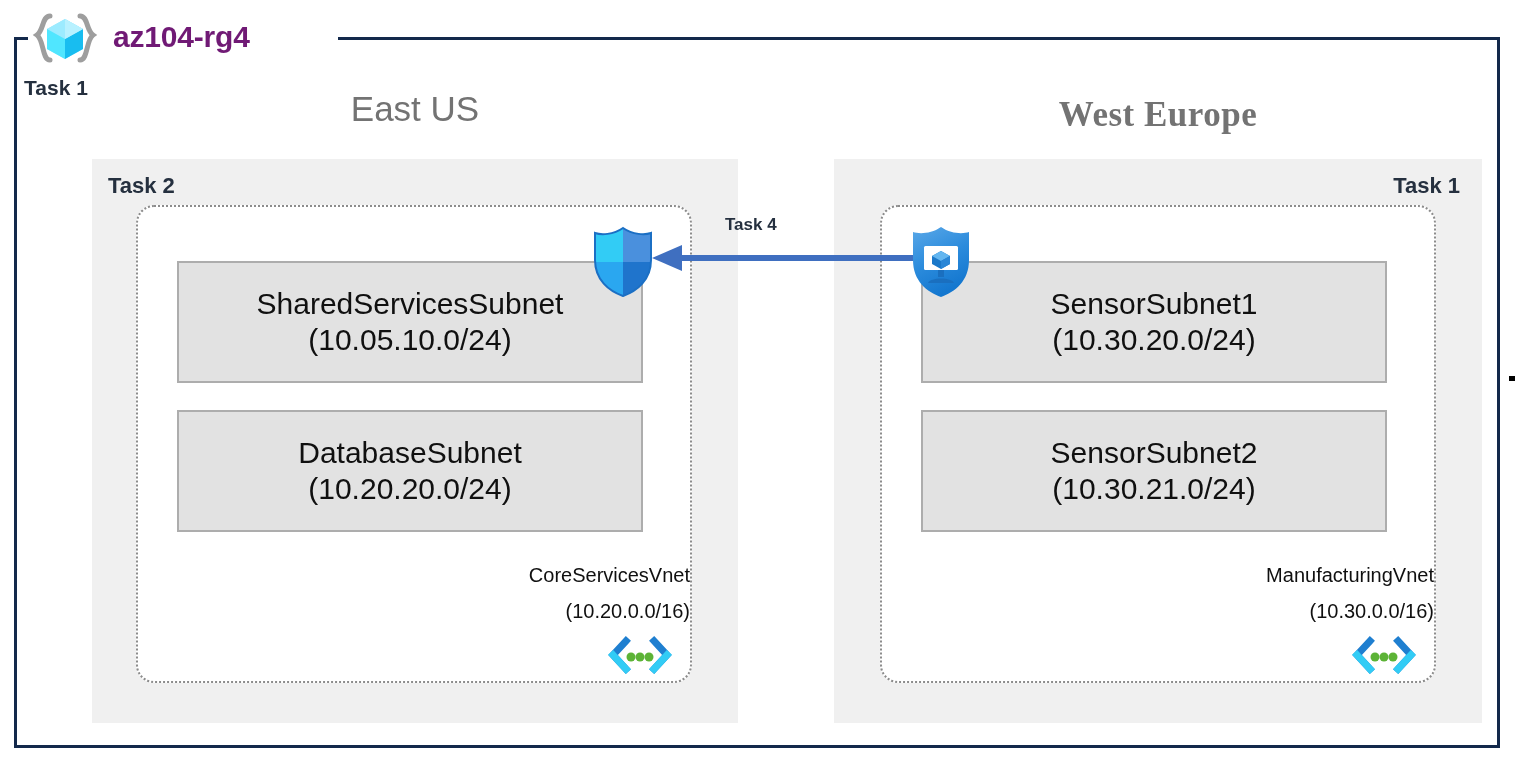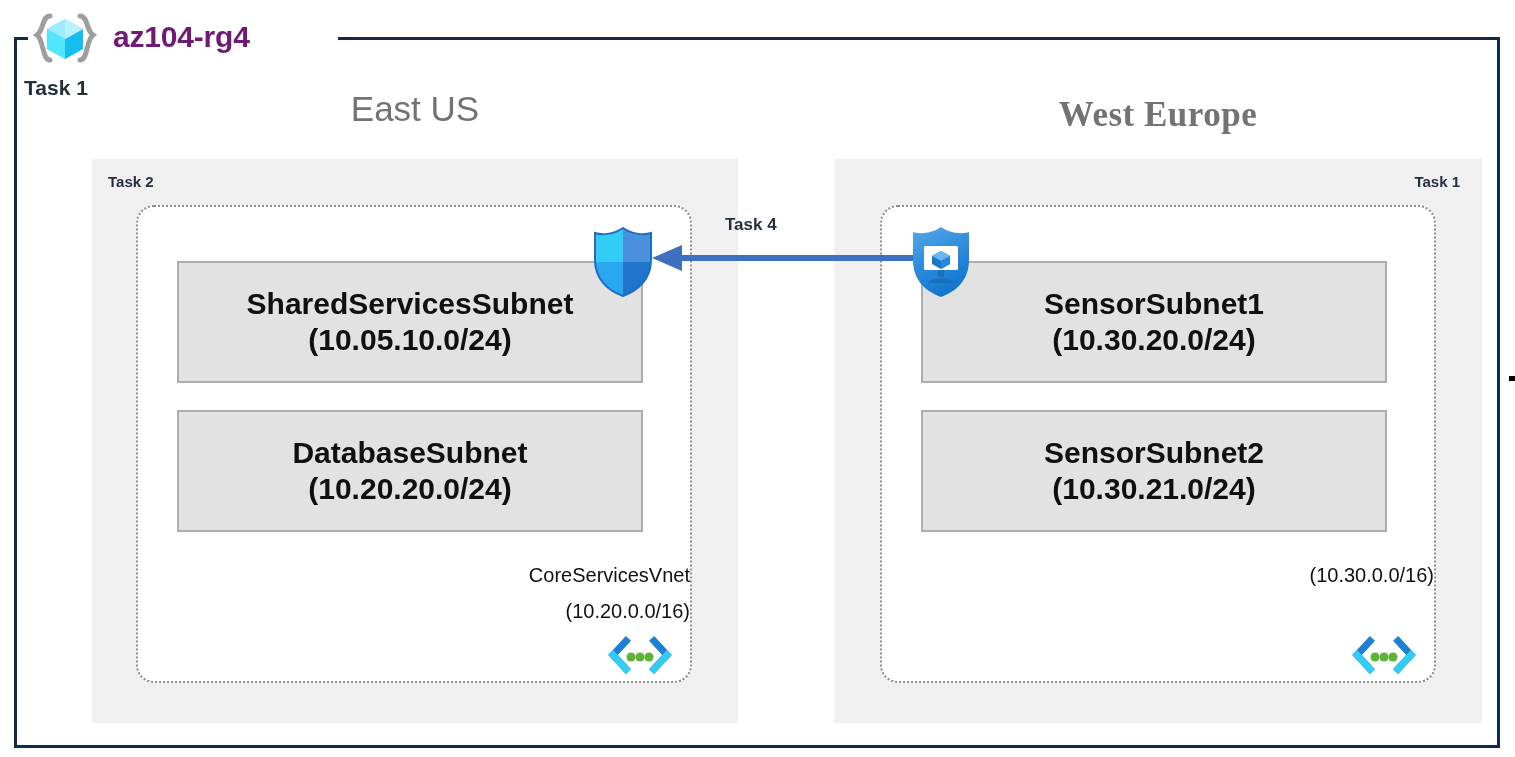--- a/index.html
+++ b/index.html
@@ -97,21 +97,21 @@
     top: 159px;
     height: 564px;
     background: #f0f0f0;
   }
   .region-box.east { left: 92px; width: 646px; }
   .region-box.west { left: 834px; width: 648px; }
 
   .task-label {
     position: absolute;
     top: 14px;
-    font-size: 15px;
+    font-size: 22px;
     font-weight: bold;
     color: #25303f;
     white-space: nowrap;
   }
   .task-label.left  { left: 16px; }
   .task-label.right { right: 22px; }
 
   
   .vnet-box {
     position: absolute;
@@ -142,21 +142,20 @@
     left: 39px;
     width: 466px;
     height: 122px;
     background: #e2e2e2;
     border: 2px solid #adadad;
     box-sizing: border-box;
     display: flex;
     flex-direction: column;
     align-items: center;
     justify-content: center;
-    font-weight: bold;
   }
   .subnet-box.first  { top: 54px; }
   .subnet-box.second { top: 203px; }
   .subnet-name, .subnet-cidr {
     font-size: 30px;
     line-height: 36px;
     color: #101010;
     white-space: nowrap;
   }
 
@@ -290,20 +289,21 @@
         <div class="subnet-name">SensorSubnet1</div>
         <div class="subnet-cidr">(10.30.20.0/24)</div>
       </div>
 
       <div class="subnet-box second">
         <div class="subnet-name">SensorSubnet2</div>
         <div class="subnet-cidr">(10.30.21.0/24)</div>
       </div>
 
       <div class="vnet-caption">
+        <div>ManufacturingVnet</div>
         <div>(10.30.0.0/16)</div>
       </div>
 
       <div class="vnet-icon">
         <svg viewBox="0 0 68 44" width="68" height="44">
           <path d="M20 6 L7 20 L20 34" fill="none" stroke="#1f7fd0" stroke-width="7" stroke-linecap="square"></path>
           <path d="M20 34 L7 20" fill="none" stroke="#32ccf5" stroke-width="7" stroke-linecap="square"></path>
           <path d="M48 6 L61 20 L48 34" fill="none" stroke="#1f7fd0" stroke-width="7" stroke-linecap="square"></path>
           <path d="M48 34 L61 20" fill="none" stroke="#32ccf5" stroke-width="7" stroke-linecap="square"></path>
           <circle cx="25" cy="22" r="4.5" fill="#5cb336"></circle>

